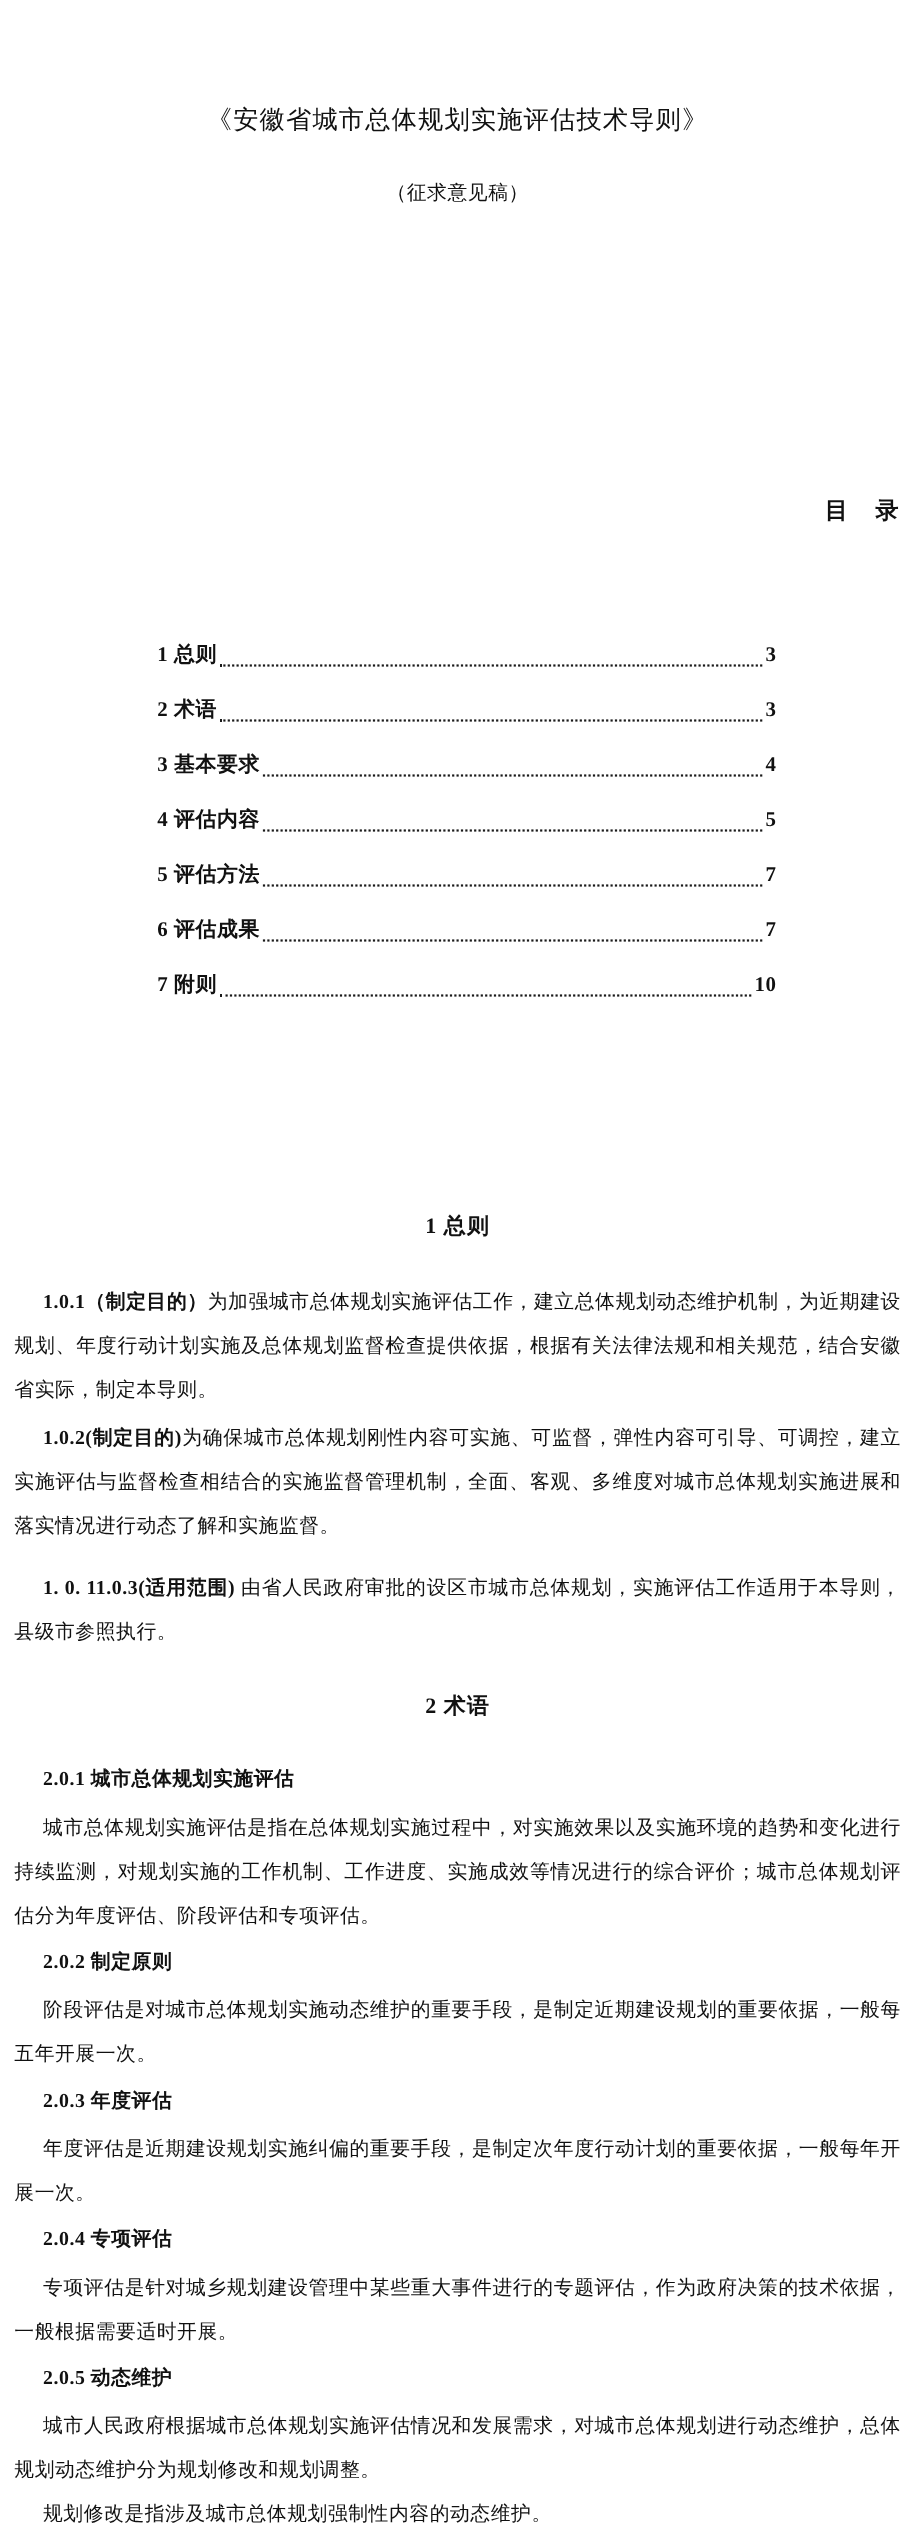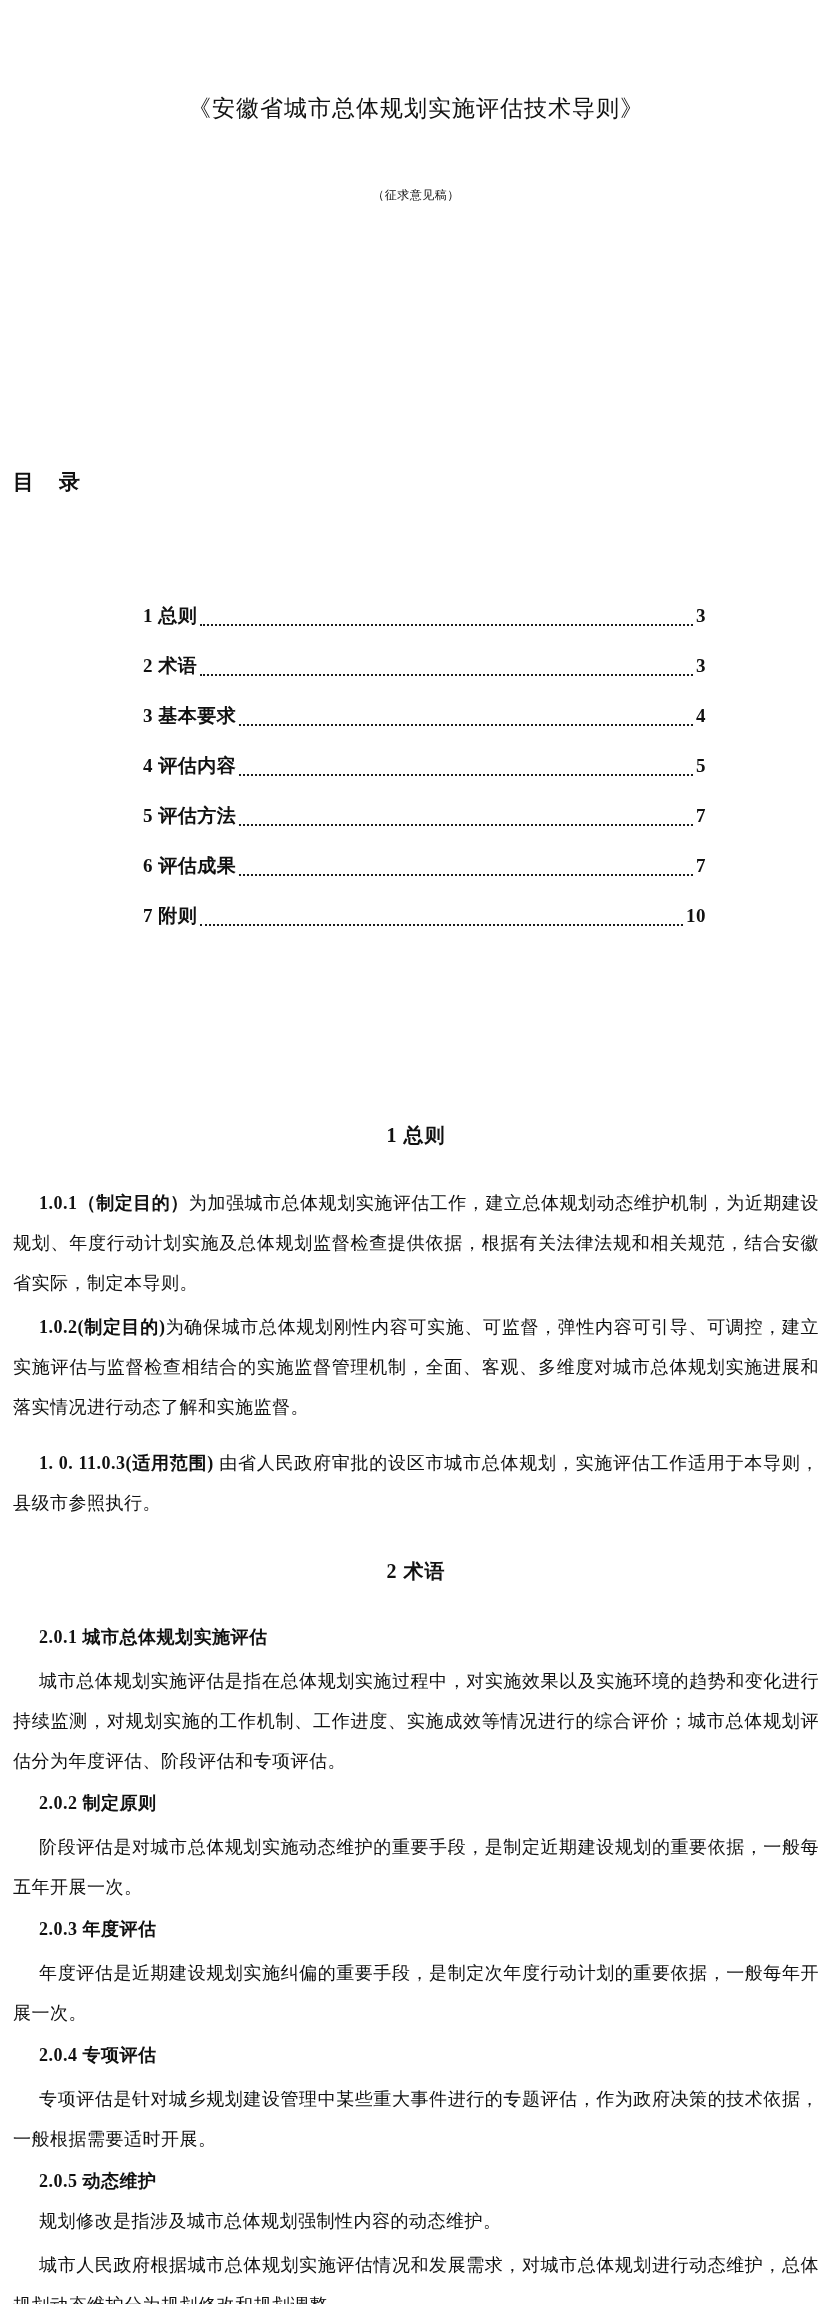--- a/index.html
+++ b/index.html
@@ -21,33 +21,32 @@
   .doc-title {
     margin: 0;
     padding-top: 95px;
     text-align: center;
     font-size: 23px;
     font-weight: normal;
     line-height: 28px;
     letter-spacing: 1px;
   }
   .doc-subtitle {
-    margin-top: 60px;
+    margin-top: 40px;
     text-align: center;
-    font-size: 12px;
+    font-size: 18px;
     line-height: 24px;
   }
   .toc-heading {
     margin: 264px 0 0 0;
-    text-align: left;
+    text-align: right;
     font-size: 21px;
     font-weight: bold;
     line-height: 26px;
     letter-spacing: 2px;
-    font-family: Liberation Mono, monospace;
   }
   .toc-list {
     margin: 92px 0 0 130px;
     width: 563px;
   }
   .toc-item {
     display: flex;
     align-items: flex-end;
     height: 50px;
     font-size: 19px;
@@ -150,16 +149,16 @@
   <p class="subhead">2.0.2 制定原则</p>
   <p class="para">阶段评估是对城市总体规划实施动态维护的重要手段，是制定近期建设规划的重要依据，一般每五年开展一次。</p>
 
   <p class="subhead">2.0.3 年度评估</p>
   <p class="para">年度评估是近期建设规划实施纠偏的重要手段，是制定次年度行动计划的重要依据，一般每年开展一次。</p>
 
   <p class="subhead">2.0.4 专项评估</p>
   <p class="para">专项评估是针对城乡规划建设管理中某些重大事件进行的专题评估，作为政府决策的技术依据，一般根据需要适时开展。</p>
 
   <p class="subhead">2.0.5 动态维护</p>
+  <p class="para">城市人民政府根据城市总体规划实施评估情况和发展需求，对城市总体规划进行动态维护，总体规划动态维护分为规划修改和规划调整。</p>
   <p class="para tight">规划修改是指涉及城市总体规划强制性内容的动态维护。</p>
-  <p class="para">城市人民政府根据城市总体规划实施评估情况和发展需求，对城市总体规划进行动态维护，总体规划动态维护分为规划修改和规划调整。</p>
 
 </div>
 
 </body></html>

